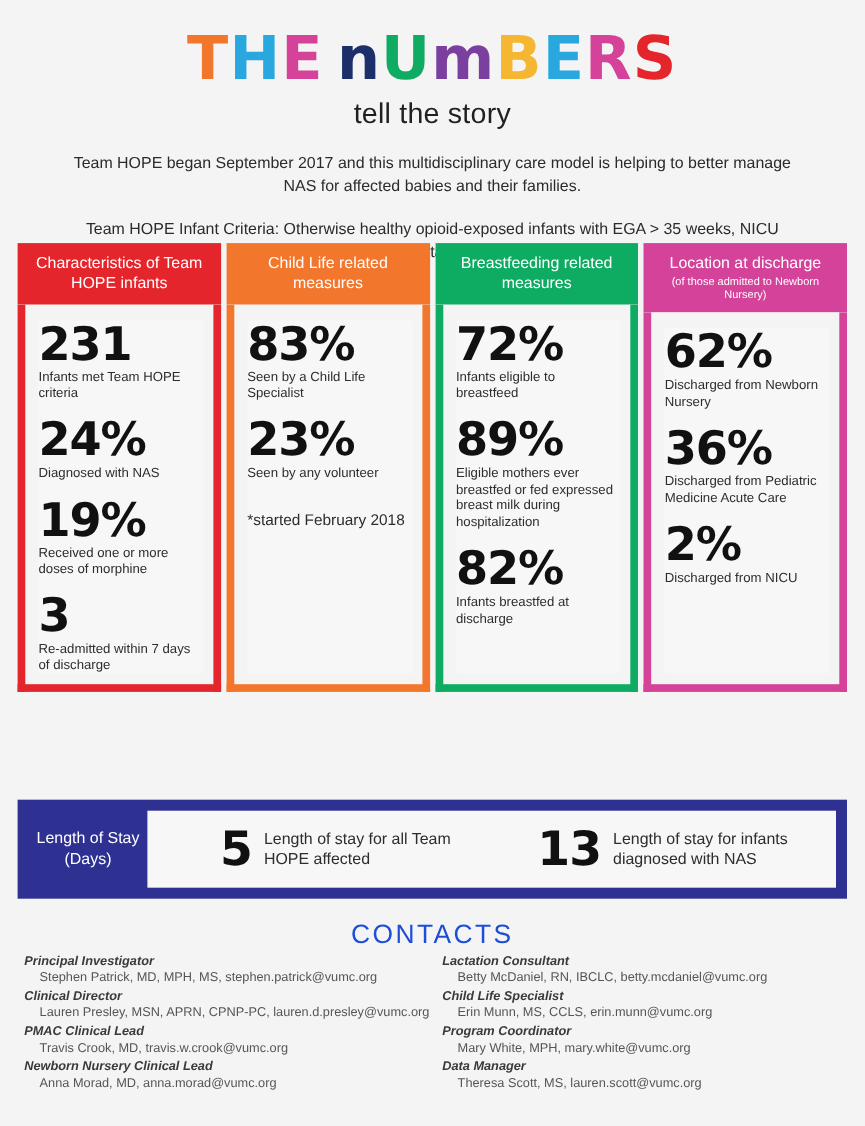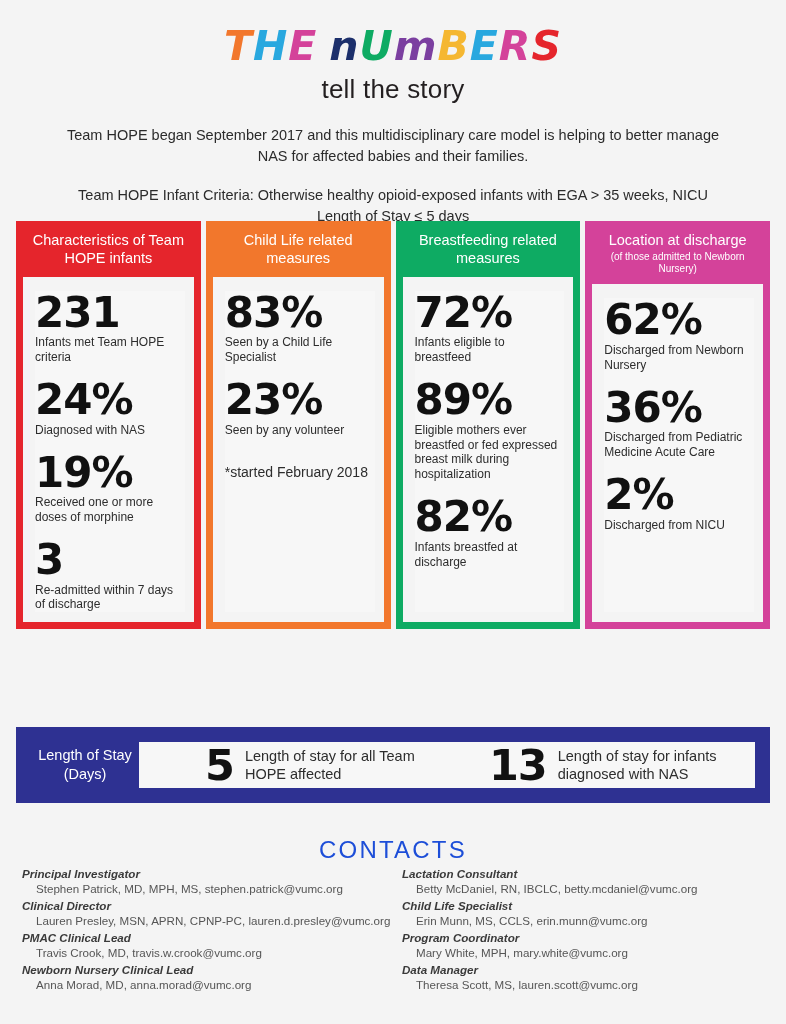--- a/index.html
+++ b/index.html
@@ -10,25 +10,24 @@
     color:#231f20;
     overflow:hidden;
   }
   .page{position:relative;width:786px;height:1024px;}
 
   
   .title-wrap{text-align:center;padding-top:26px;}
   .title{
     font-family:"DejaVu Sans", sans-serif;
     font-weight:700;
-    font-size:41px;
+    font-size:55px;
     letter-spacing:1px;
     line-height:1;
     display:inline-block;
-    font-style:italic;
   }
   .title span{display:inline-block;}
   .subtitle{
     font-size:26px;
     font-weight:400;
     color:#231f20;
     margin-top:7px;
     letter-spacing:0.2px;
   }
 
@@ -106,26 +105,26 @@
     font-size:14px;
     line-height:1.24;
     color:#2d2d2d;
     margin-top:26px;
   }
 
   
   .los{
     position:absolute;
     left:16px;top:727px;
-    width:754px;height:76px;
+    width:754px;height:90px;
     background:#2e3192;
     display:flex;
     align-items:center;
     box-sizing:border-box;
-    padding:15px;
+    padding:10px;
   }
   .los-label{
     width:108px;
     color:#fff;
     text-align:center;
     font-size:14.5px;
     line-height:1.3;
     flex:none;
   }
   .los-panel{

